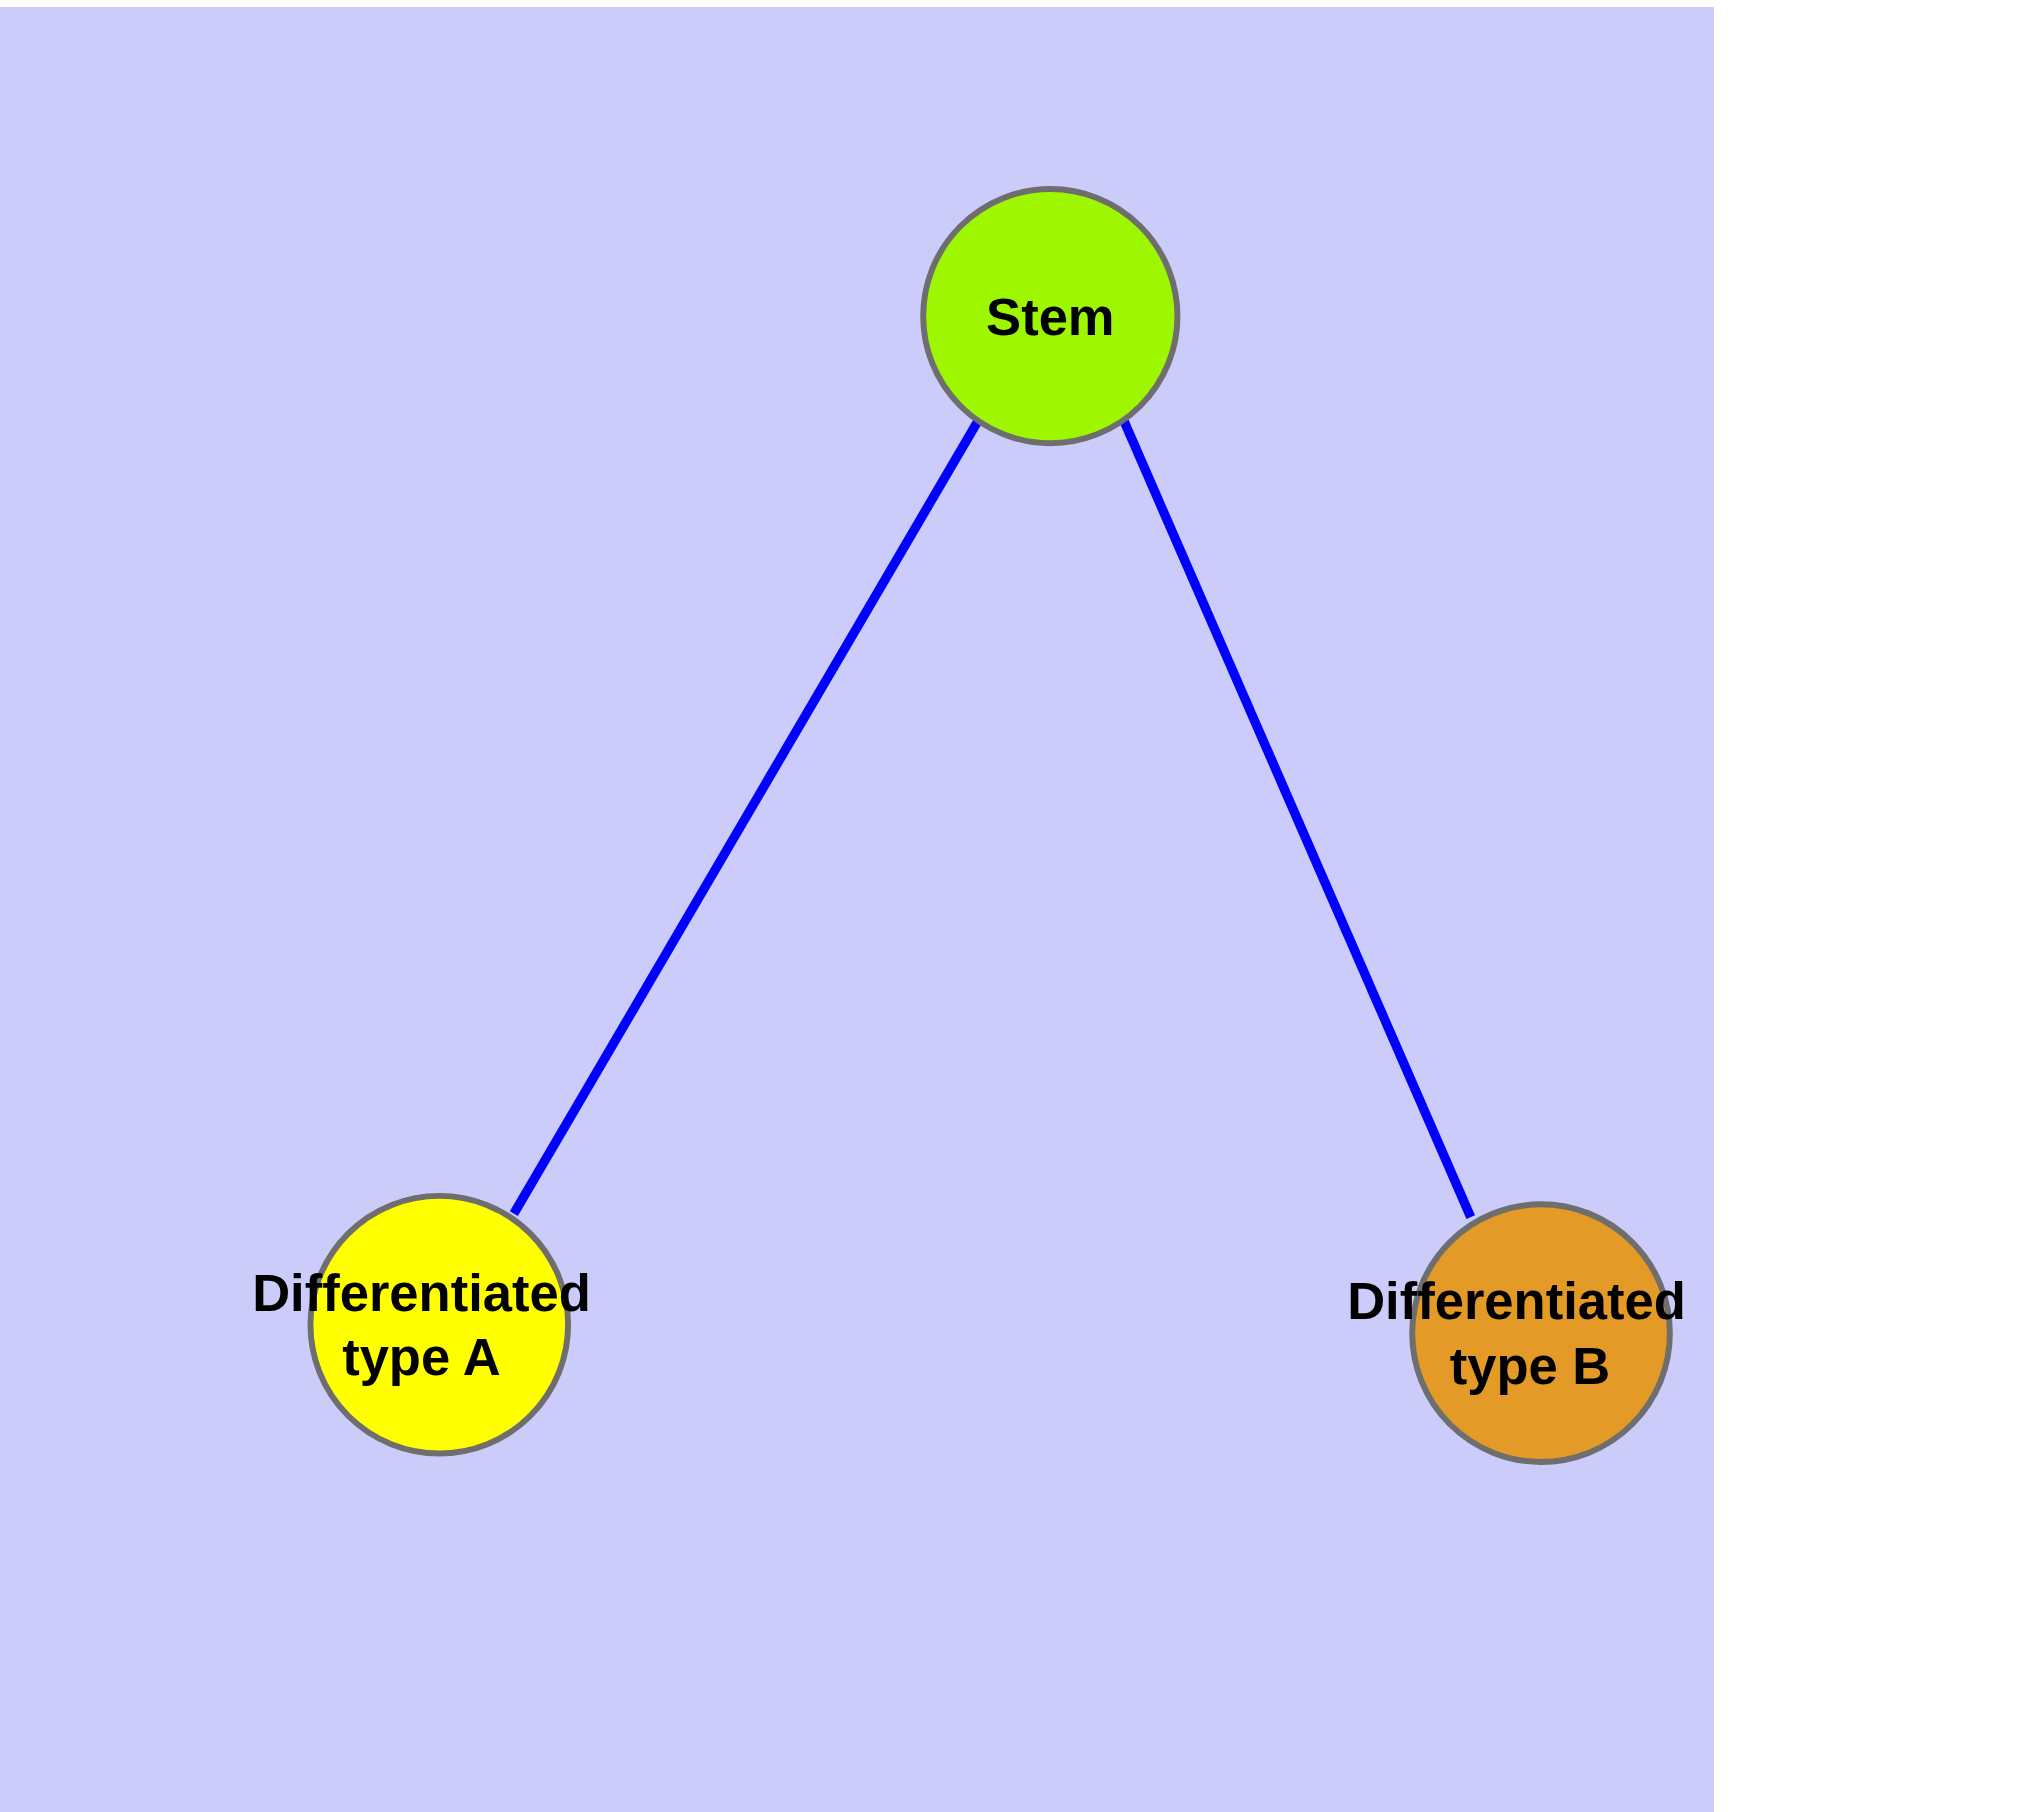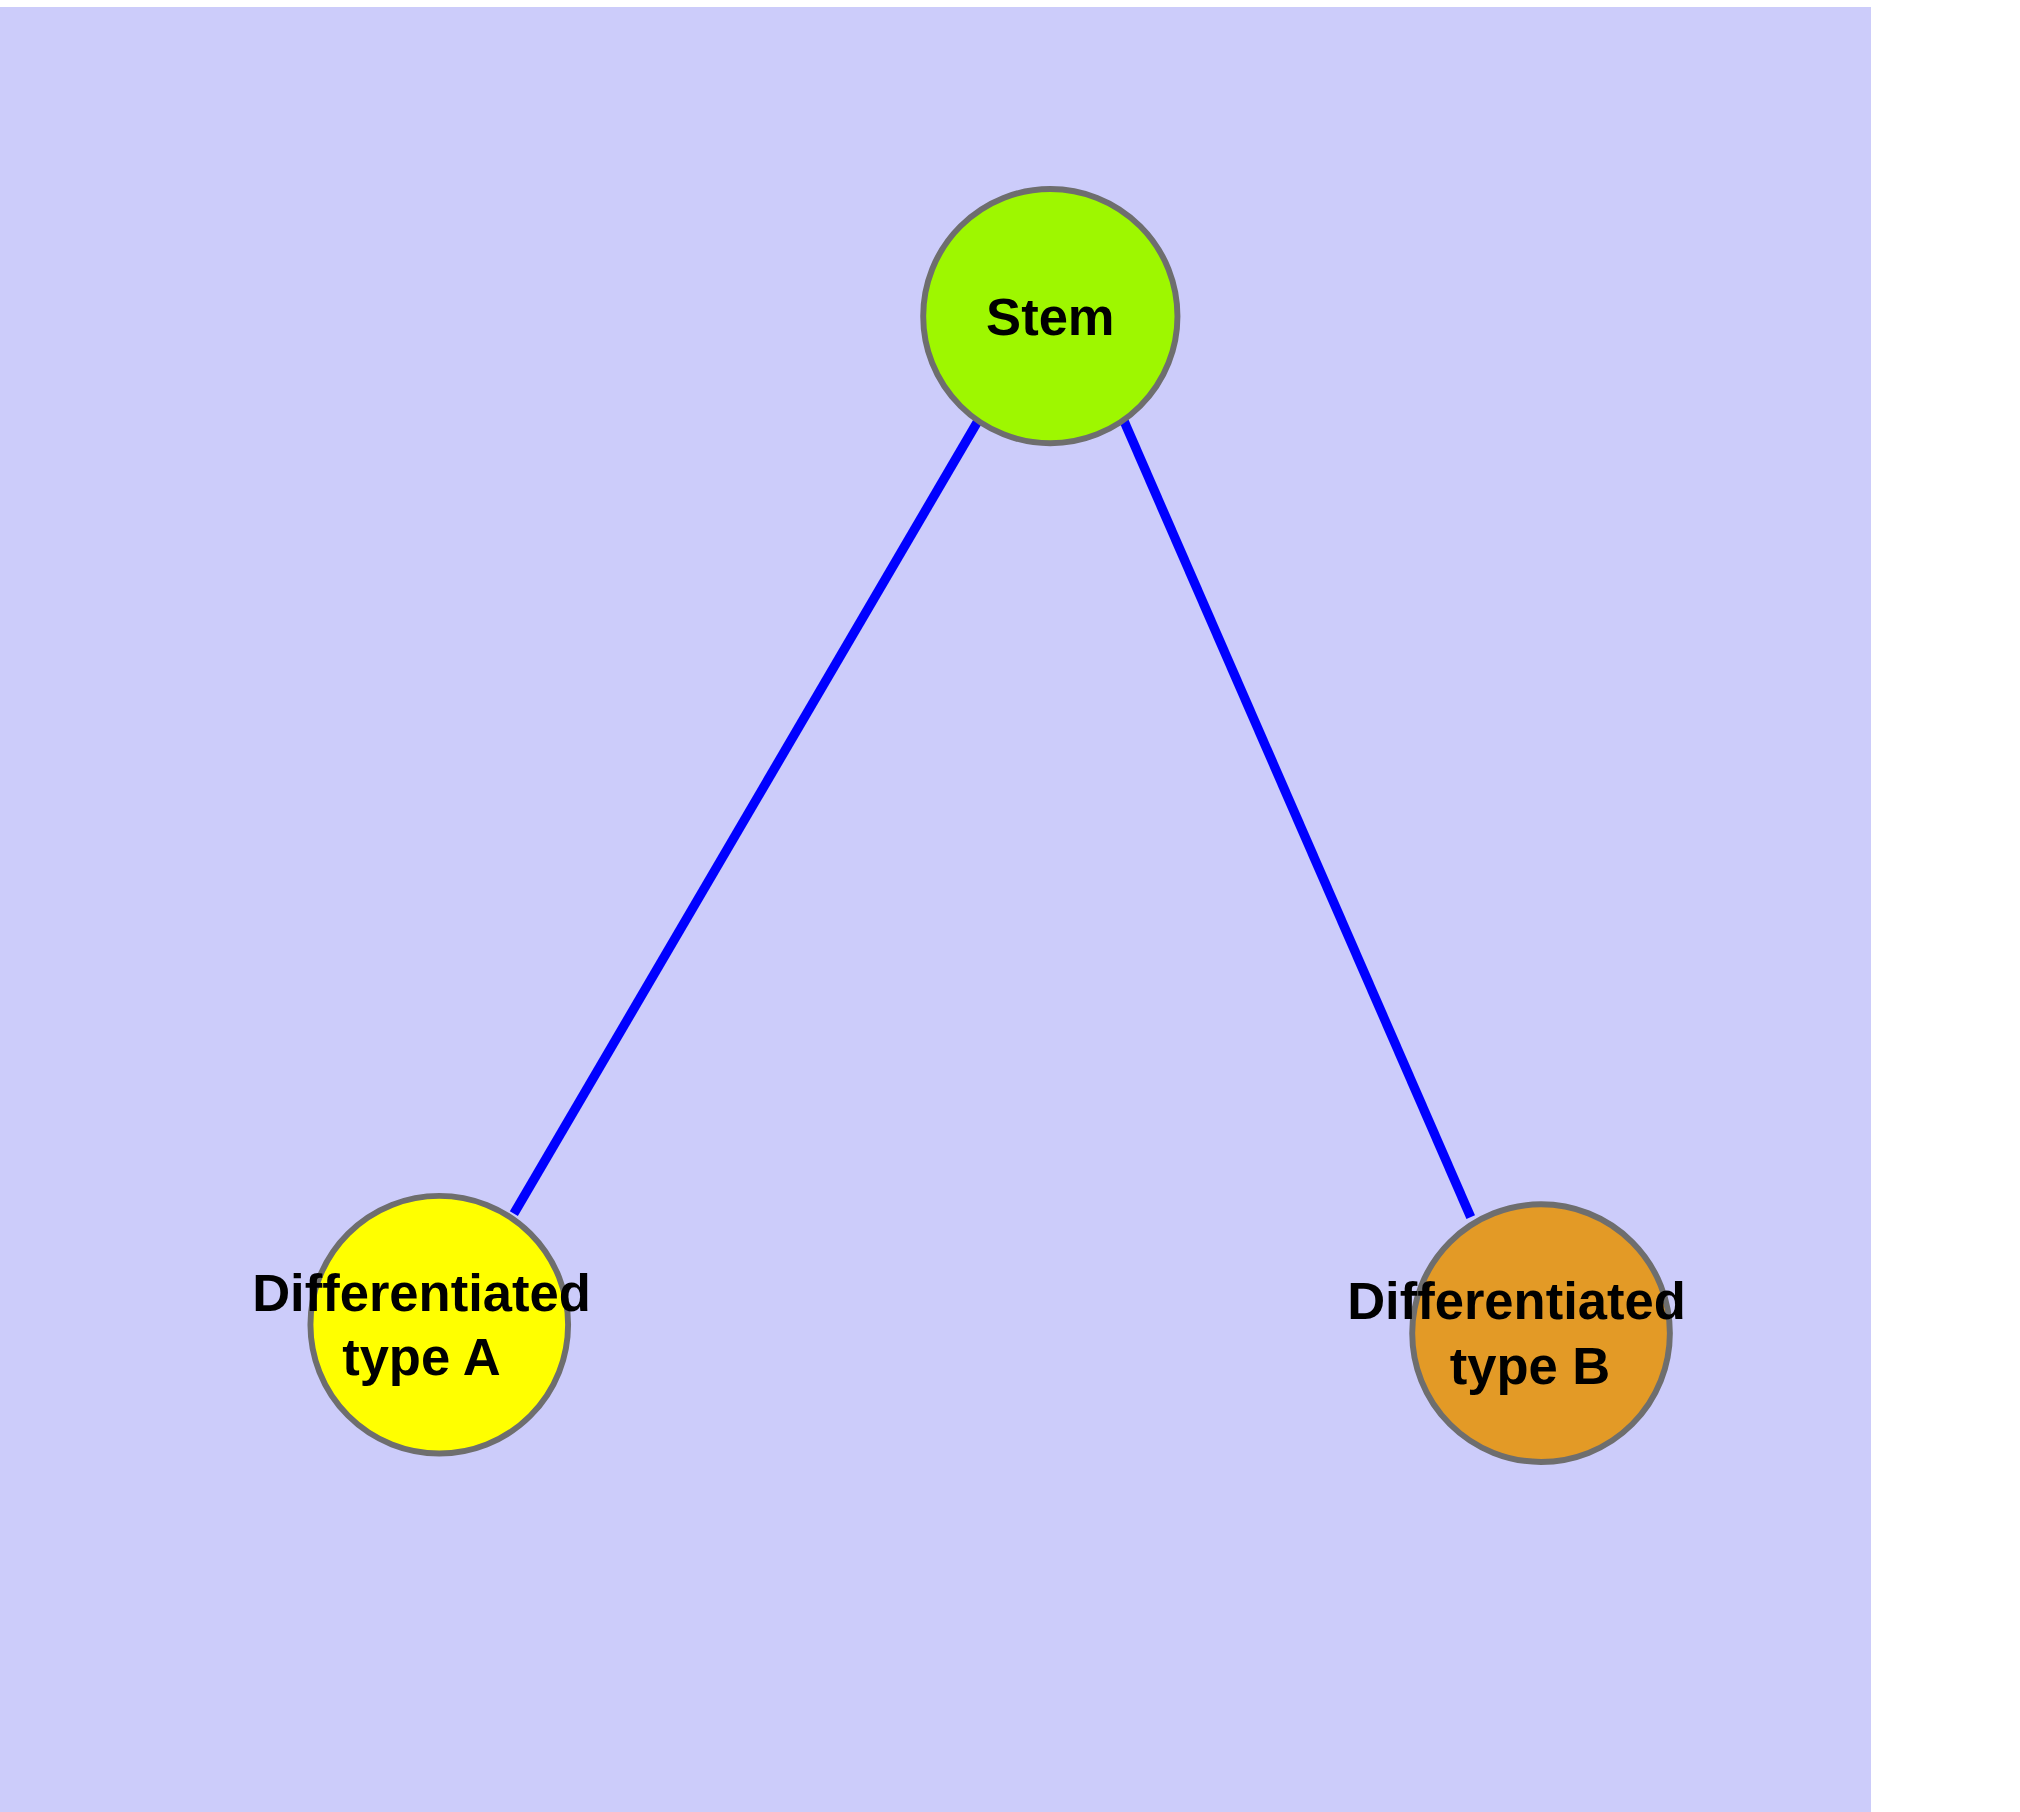--- a/index.html
+++ b/index.html
@@ -3,21 +3,21 @@
 <meta charset="utf-8">
 <title>Cell differentiation graph</title>
 <style>
   html, body {
     margin: 0;
     padding: 0;
     background: #ffffff;
   }
   #stage {
     position: relative;
-    width: 1871px;
+    width: 1714px;
     height: 1812px;
     background: #ffffff;
     overflow: hidden;
     font-family: "Liberation Sans", sans-serif;
   }
   #canvas-bg {
     position: absolute;
     left: 0;
     top: 6.8px;
     width: 2021px;

